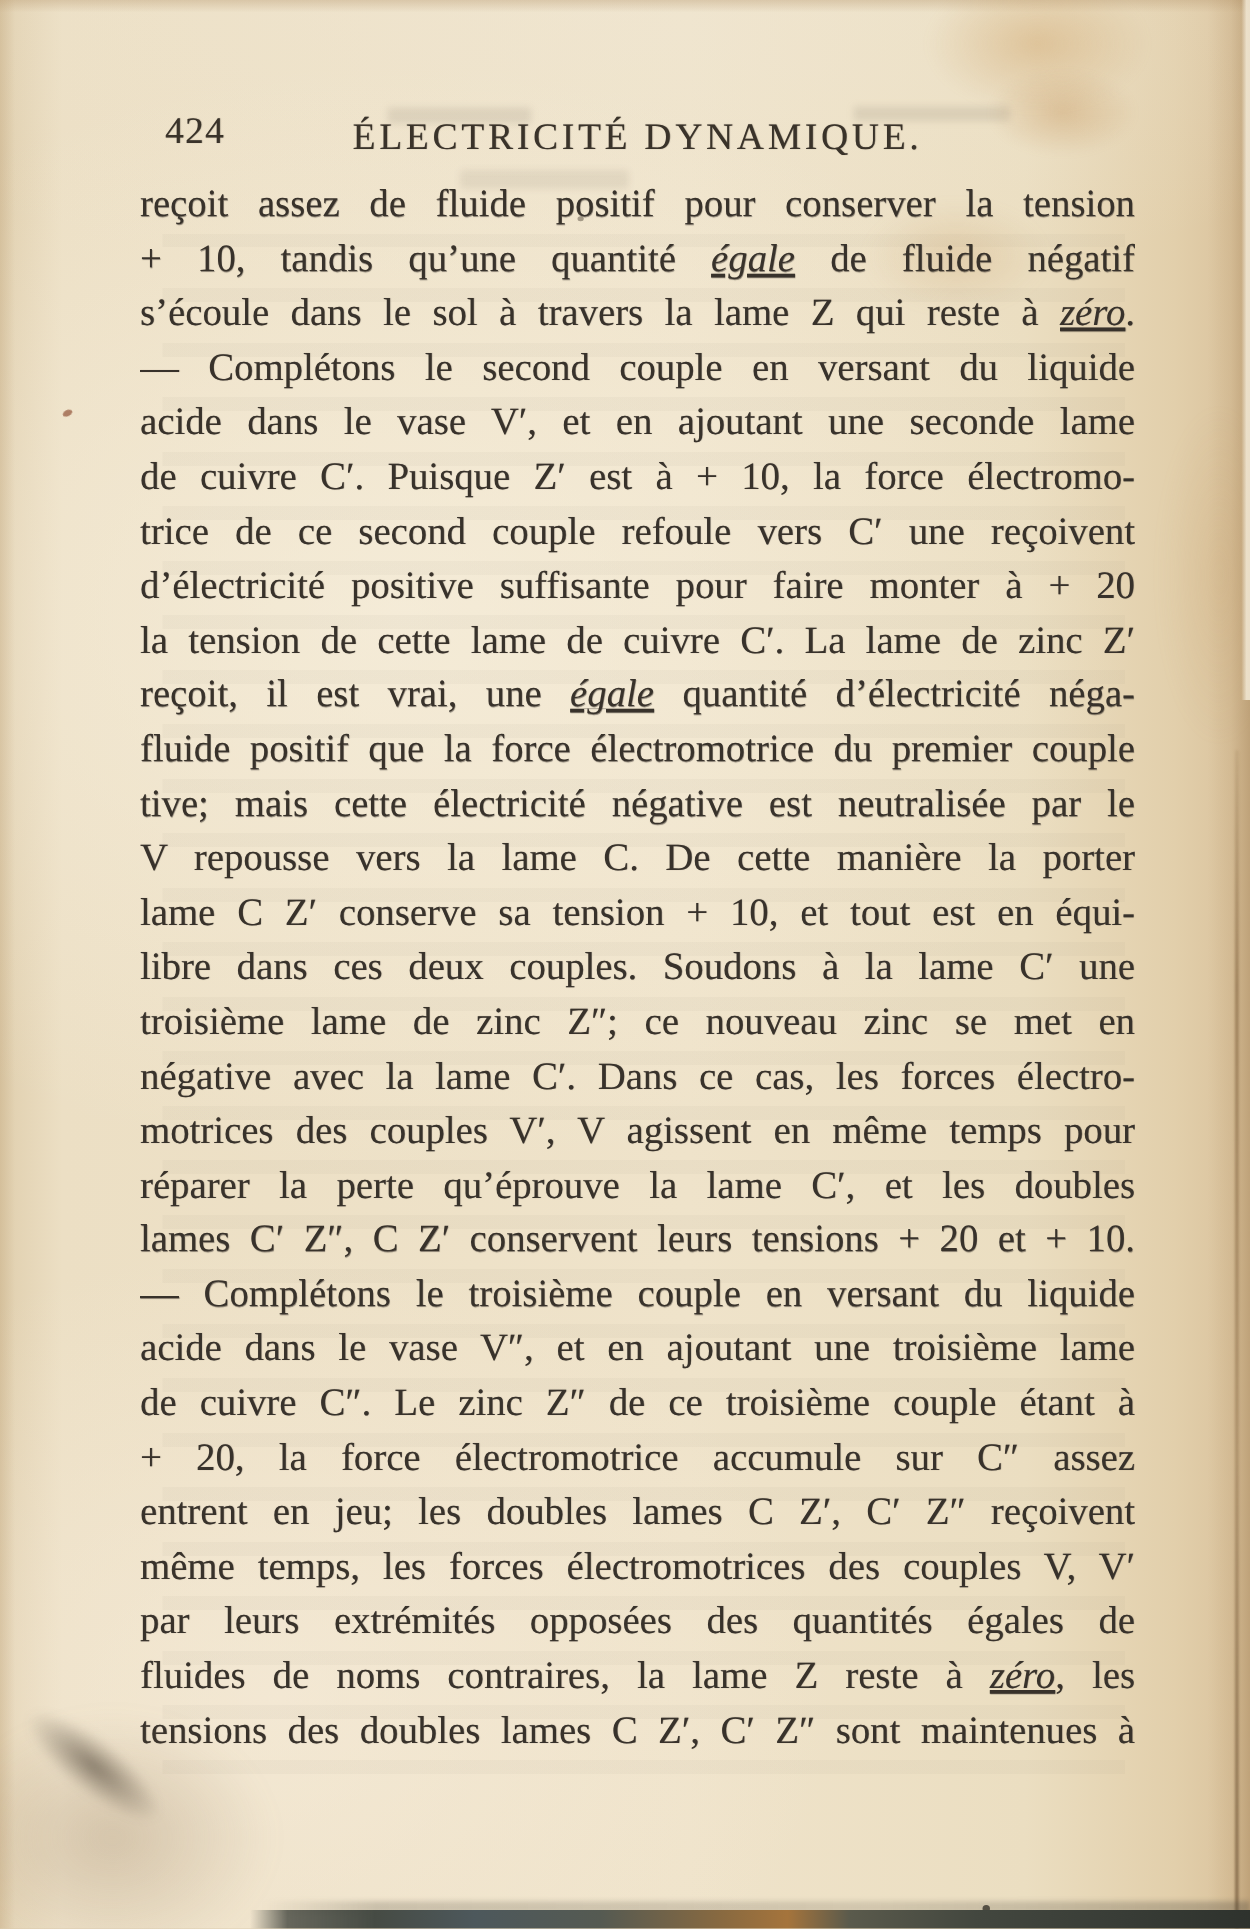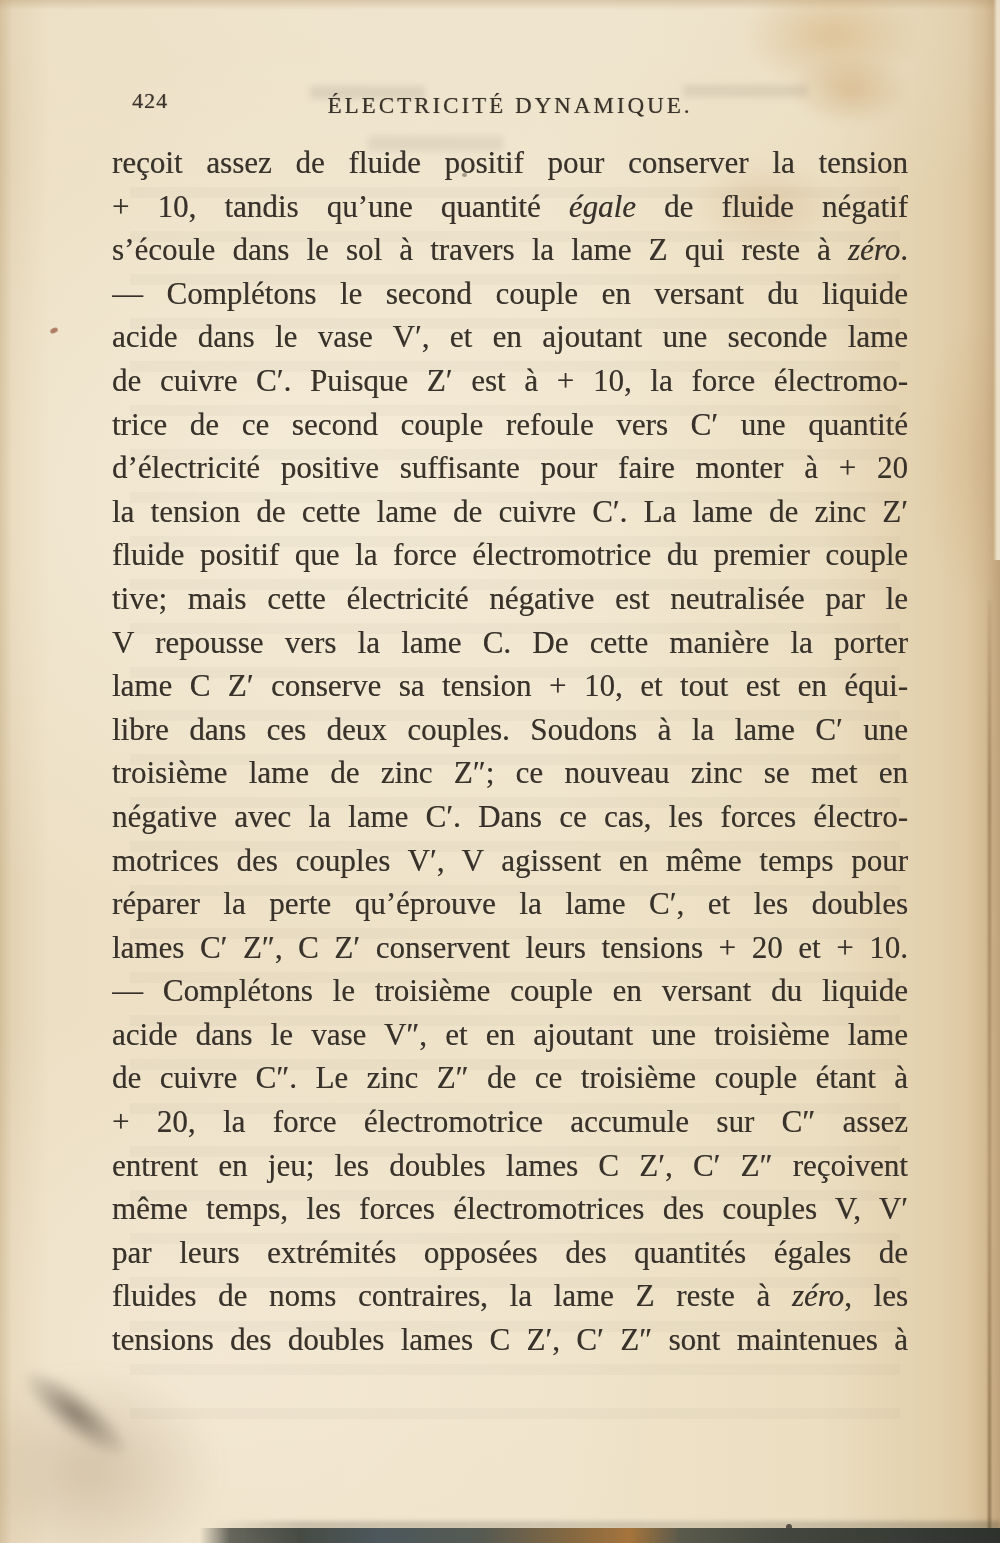--- a/index.html
+++ b/index.html
@@ -60,31 +60,31 @@
   .bleed-a{left:310px;top:86px;width:115px;height:13px;}
   .bleed-b{left:368px;top:136px;width:135px;height:15px;opacity:.8;}
   .bleed-c{left:683px;top:85px;width:125px;height:12px;}
   .bleed-rows{position:absolute;left:130px;top:160px;width:770px;height:1270px;opacity:.55;
     background:repeating-linear-gradient(180deg,
       rgba(0,0,0,0) 0px,rgba(0,0,0,0) 27px,
       rgba(140,132,114,0.10) 27px,rgba(140,132,114,0.10) 38px,
       rgba(0,0,0,0) 38px,rgba(0,0,0,0) 43.6px);}
   
   .header{position:absolute;left:112px;top:88px;width:796px;height:36px;color:#3a332a;}
-  .pagenum{position:absolute;left:20px;top:0;font-size:22px;letter-spacing:1px;
+  .pagenum{position:absolute;left:20px;top:0;font-size:30px;letter-spacing:1px;
     text-shadow:0.4px 0.4px 0.7px rgba(58,51,42,0.55);}
   .running-title{position:absolute;left:0;top:5px;width:100%;text-align:center;
-    font-size:23px;letter-spacing:3px;
+    font-size:30px;letter-spacing:3px;
     text-shadow:0.4px 0.4px 0.7px rgba(58,51,42,0.55);}
   .body-text{position:absolute;left:112px;top:141px;width:796px;color:#38322b;
     font-size:31px;
     text-shadow:0.35px 0.35px 0.6px rgba(56,50,43,0.55);}
   .text-line{height:43.6px;line-height:43.6px;overflow:hidden;
     text-align:justify;text-align-last:justify;-moz-text-align-last:justify;}
-  .text-line i{font-style:italic;}
+  .text-line i{font-style:italic;text-decoration:underline;}
 </style>
 </head>
 <body>
 
 <div class="scan">
 
   <div class="top-edge"></div>
   <div class="left-edge"></div>
   <div class="bleed-rows"></div>
   <div class="bleed bleed-a"></div>
@@ -103,23 +103,24 @@
     <span class="running-title">ÉLECTRICITÉ DYNAMIQUE.</span>
   </div>
 
   <div class="body-text">
       <div class="text-line"><span>reçoit assez de fluide positif pour conserver la tension</span></div>
       <div class="text-line"><span>+ 10, tandis qu’une quantité </span><i>égale</i><span> de fluide négatif</span></div>
       <div class="text-line"><span>s’écoule dans le sol à travers la lame Z qui reste à </span><i>zéro</i><span>.</span></div>
       <div class="text-line"><span>— Complétons le second couple en versant du liquide</span></div>
       <div class="text-line"><span>acide dans le vase V′, et en ajoutant une seconde lame</span></div>
       <div class="text-line"><span>de cuivre C′. Puisque Z′ est à + 10, la force électromo-</span></div>
-      <div class="text-line"><span>trice de ce second couple refoule vers C′ une quantité</span></div>
+      <div class="text-line"><span>trice de ce second couple refoule vers C′ une reçoivent</span></div>
       <div class="text-line"><span>d’électricité positive suffisante pour faire monter à + 20</span></div>
       <div class="text-line"><span>la tension de cette lame de cuivre C′. La lame de zinc Z′</span></div>
+      <div class="text-line"><span>reçoit, il est vrai, une </span><i>égale</i><span> quantité d’électricité néga-</span></div>
       <div class="text-line"><span>fluide positif que la force électromotrice du premier couple</span></div>
       <div class="text-line"><span>tive; mais cette électricité négative est neutralisée par le</span></div>
       <div class="text-line"><span>V repousse vers la lame C. De cette manière la porter</span></div>
       <div class="text-line"><span>lame C Z′ conserve sa tension + 10, et tout est en équi-</span></div>
       <div class="text-line"><span>libre dans ces deux couples. Soudons à la lame C′ une</span></div>
       <div class="text-line"><span>troisième lame de zinc Z″; ce nouveau zinc se met en</span></div>
       <div class="text-line"><span>négative avec la lame C′. Dans ce cas, les forces électro-</span></div>
       <div class="text-line"><span>motrices des couples V′, V agissent en même temps pour</span></div>
       <div class="text-line"><span>réparer la perte qu’éprouve la lame C′, et les doubles</span></div>
       <div class="text-line"><span>lames C′ Z″, C Z′ conservent leurs tensions + 20 et + 10.</span></div>

